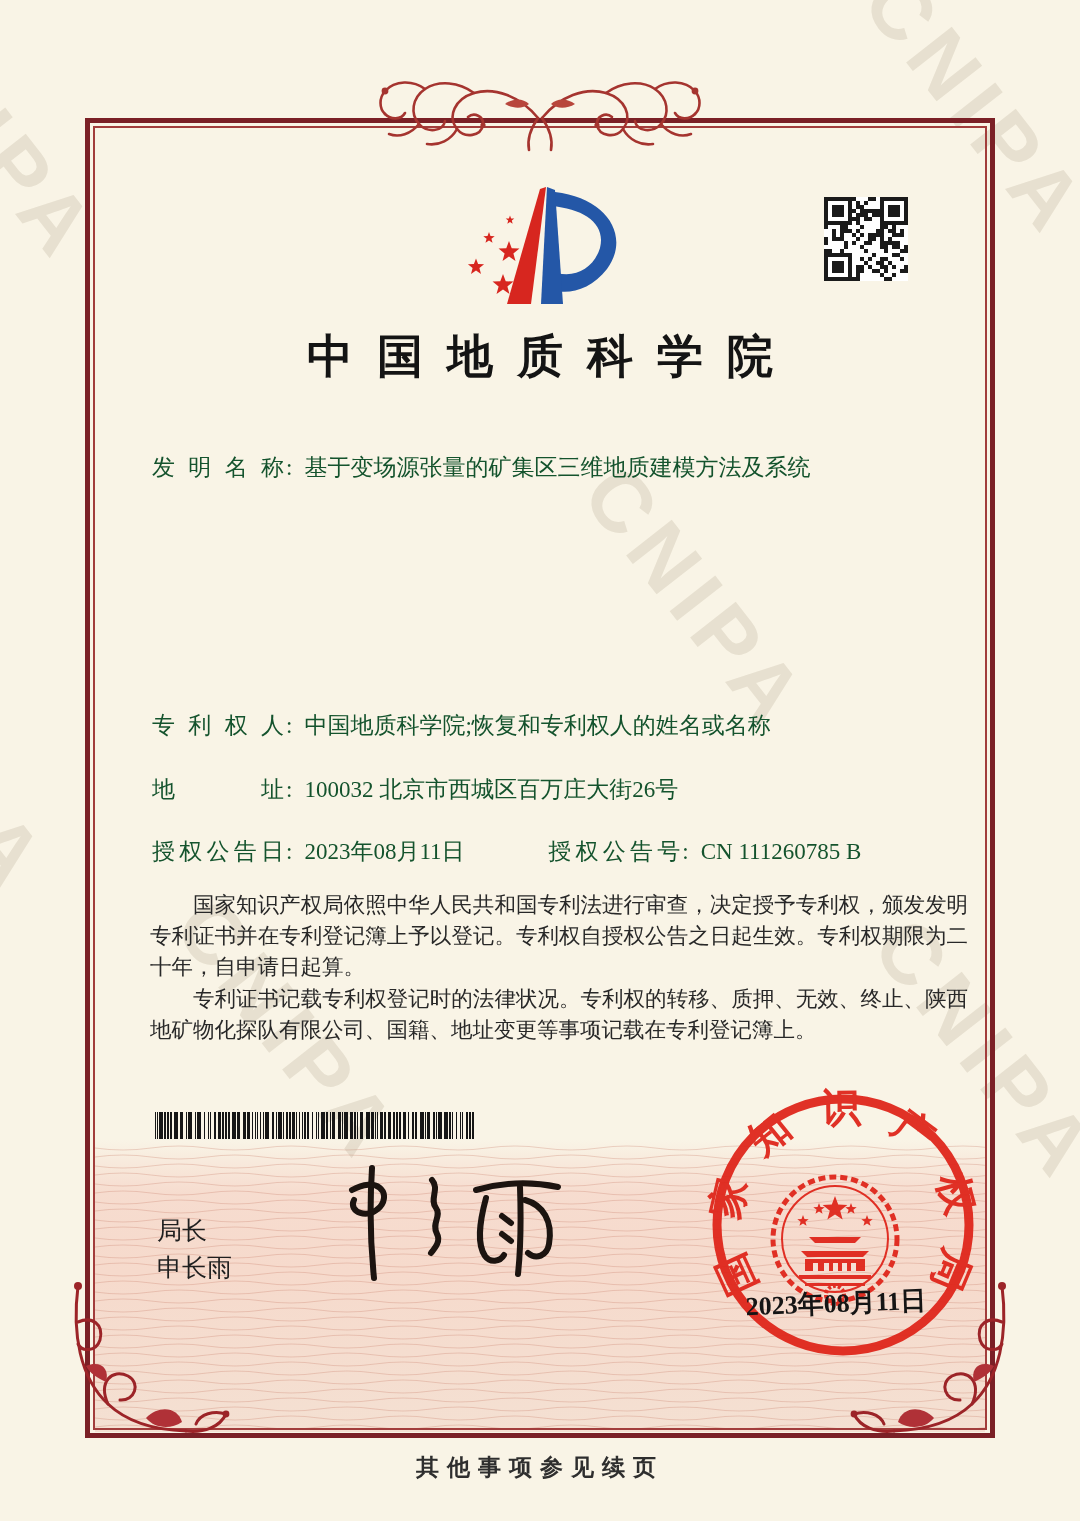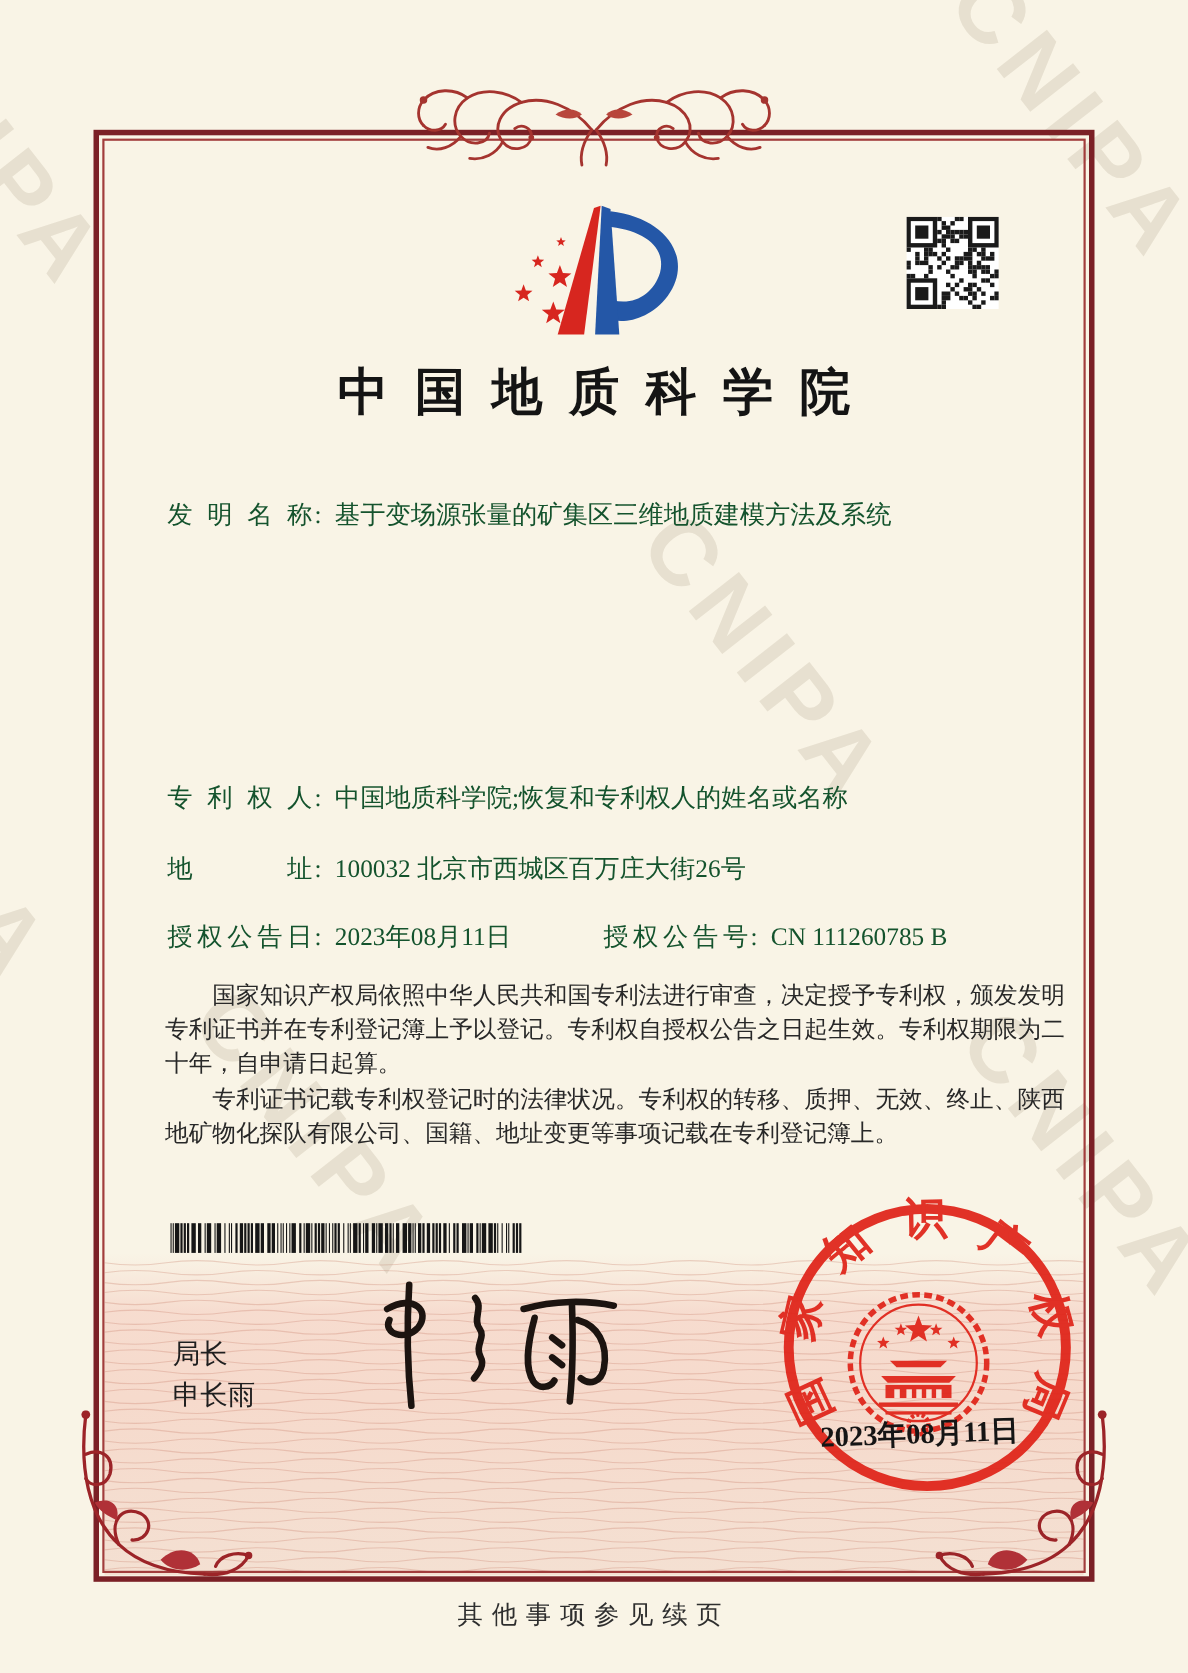--- a/index.html
+++ b/index.html
@@ -31,21 +31,21 @@
         text-indent:2em;color:#282828;z-index:2;}
   
   .barcode{position:absolute;left:155px;top:1112px;width:322px;height:27px;display:flex;align-items:stretch;z-index:2;}
   .barcode i{display:block;background:#161616;}
   .barcode u{display:block;background:transparent;}
   
   .sig-title{position:absolute;left:157px;top:1214px;font-size:25px;font-family:"Liberation Sans","DejaVu Sans",sans-serif;color:#1f1f1f;z-index:2;}
   .sig-name{position:absolute;left:157px;top:1251px;font-size:25px;font-family:"Liberation Sans","DejaVu Sans",sans-serif;color:#1f1f1f;z-index:2;}
   
   .page-ind{position:absolute;left:0;top:1394px;width:100%;text-align:center;font-size:20px;color:#333;z-index:2;}
-  .cont-note{position:absolute;left:0;top:1452px;width:100%;text-align:center;font-size:23px;letter-spacing:8px;color:#2e2e2e;z-index:2;}
+  .cont-note{position:absolute;left:0;top:1452px;width:100%;text-align:center;font-size:23px;letter-spacing:8px;color:#2e2e2e;z-index:2;font-weight:bold;}
   
   .seal{position:absolute;left:705px;top:1087px;width:276px;height:276px;z-index:3;}
   .seal-date{position:absolute;left:731px;top:1286px;width:210px;text-align:center;font-size:26px;font-weight:700;
              color:#151515;z-index:4;transform:rotate(-2deg);}
   .signature{position:absolute;left:328px;top:1160px;width:240px;height:122px;z-index:3;}
   .logo{position:absolute;left:437px;top:178px;width:212px;height:138px;z-index:2;}
   .qr{position:absolute;left:824px;top:197px;width:84px;height:84px;z-index:2;}
   .ornament-top{position:absolute;left:355px;top:78px;width:370px;height:80px;z-index:2;}
   .corner{position:absolute;top:1282px;width:200px;height:165px;z-index:2;}
   .corner.left{left:62px;}

